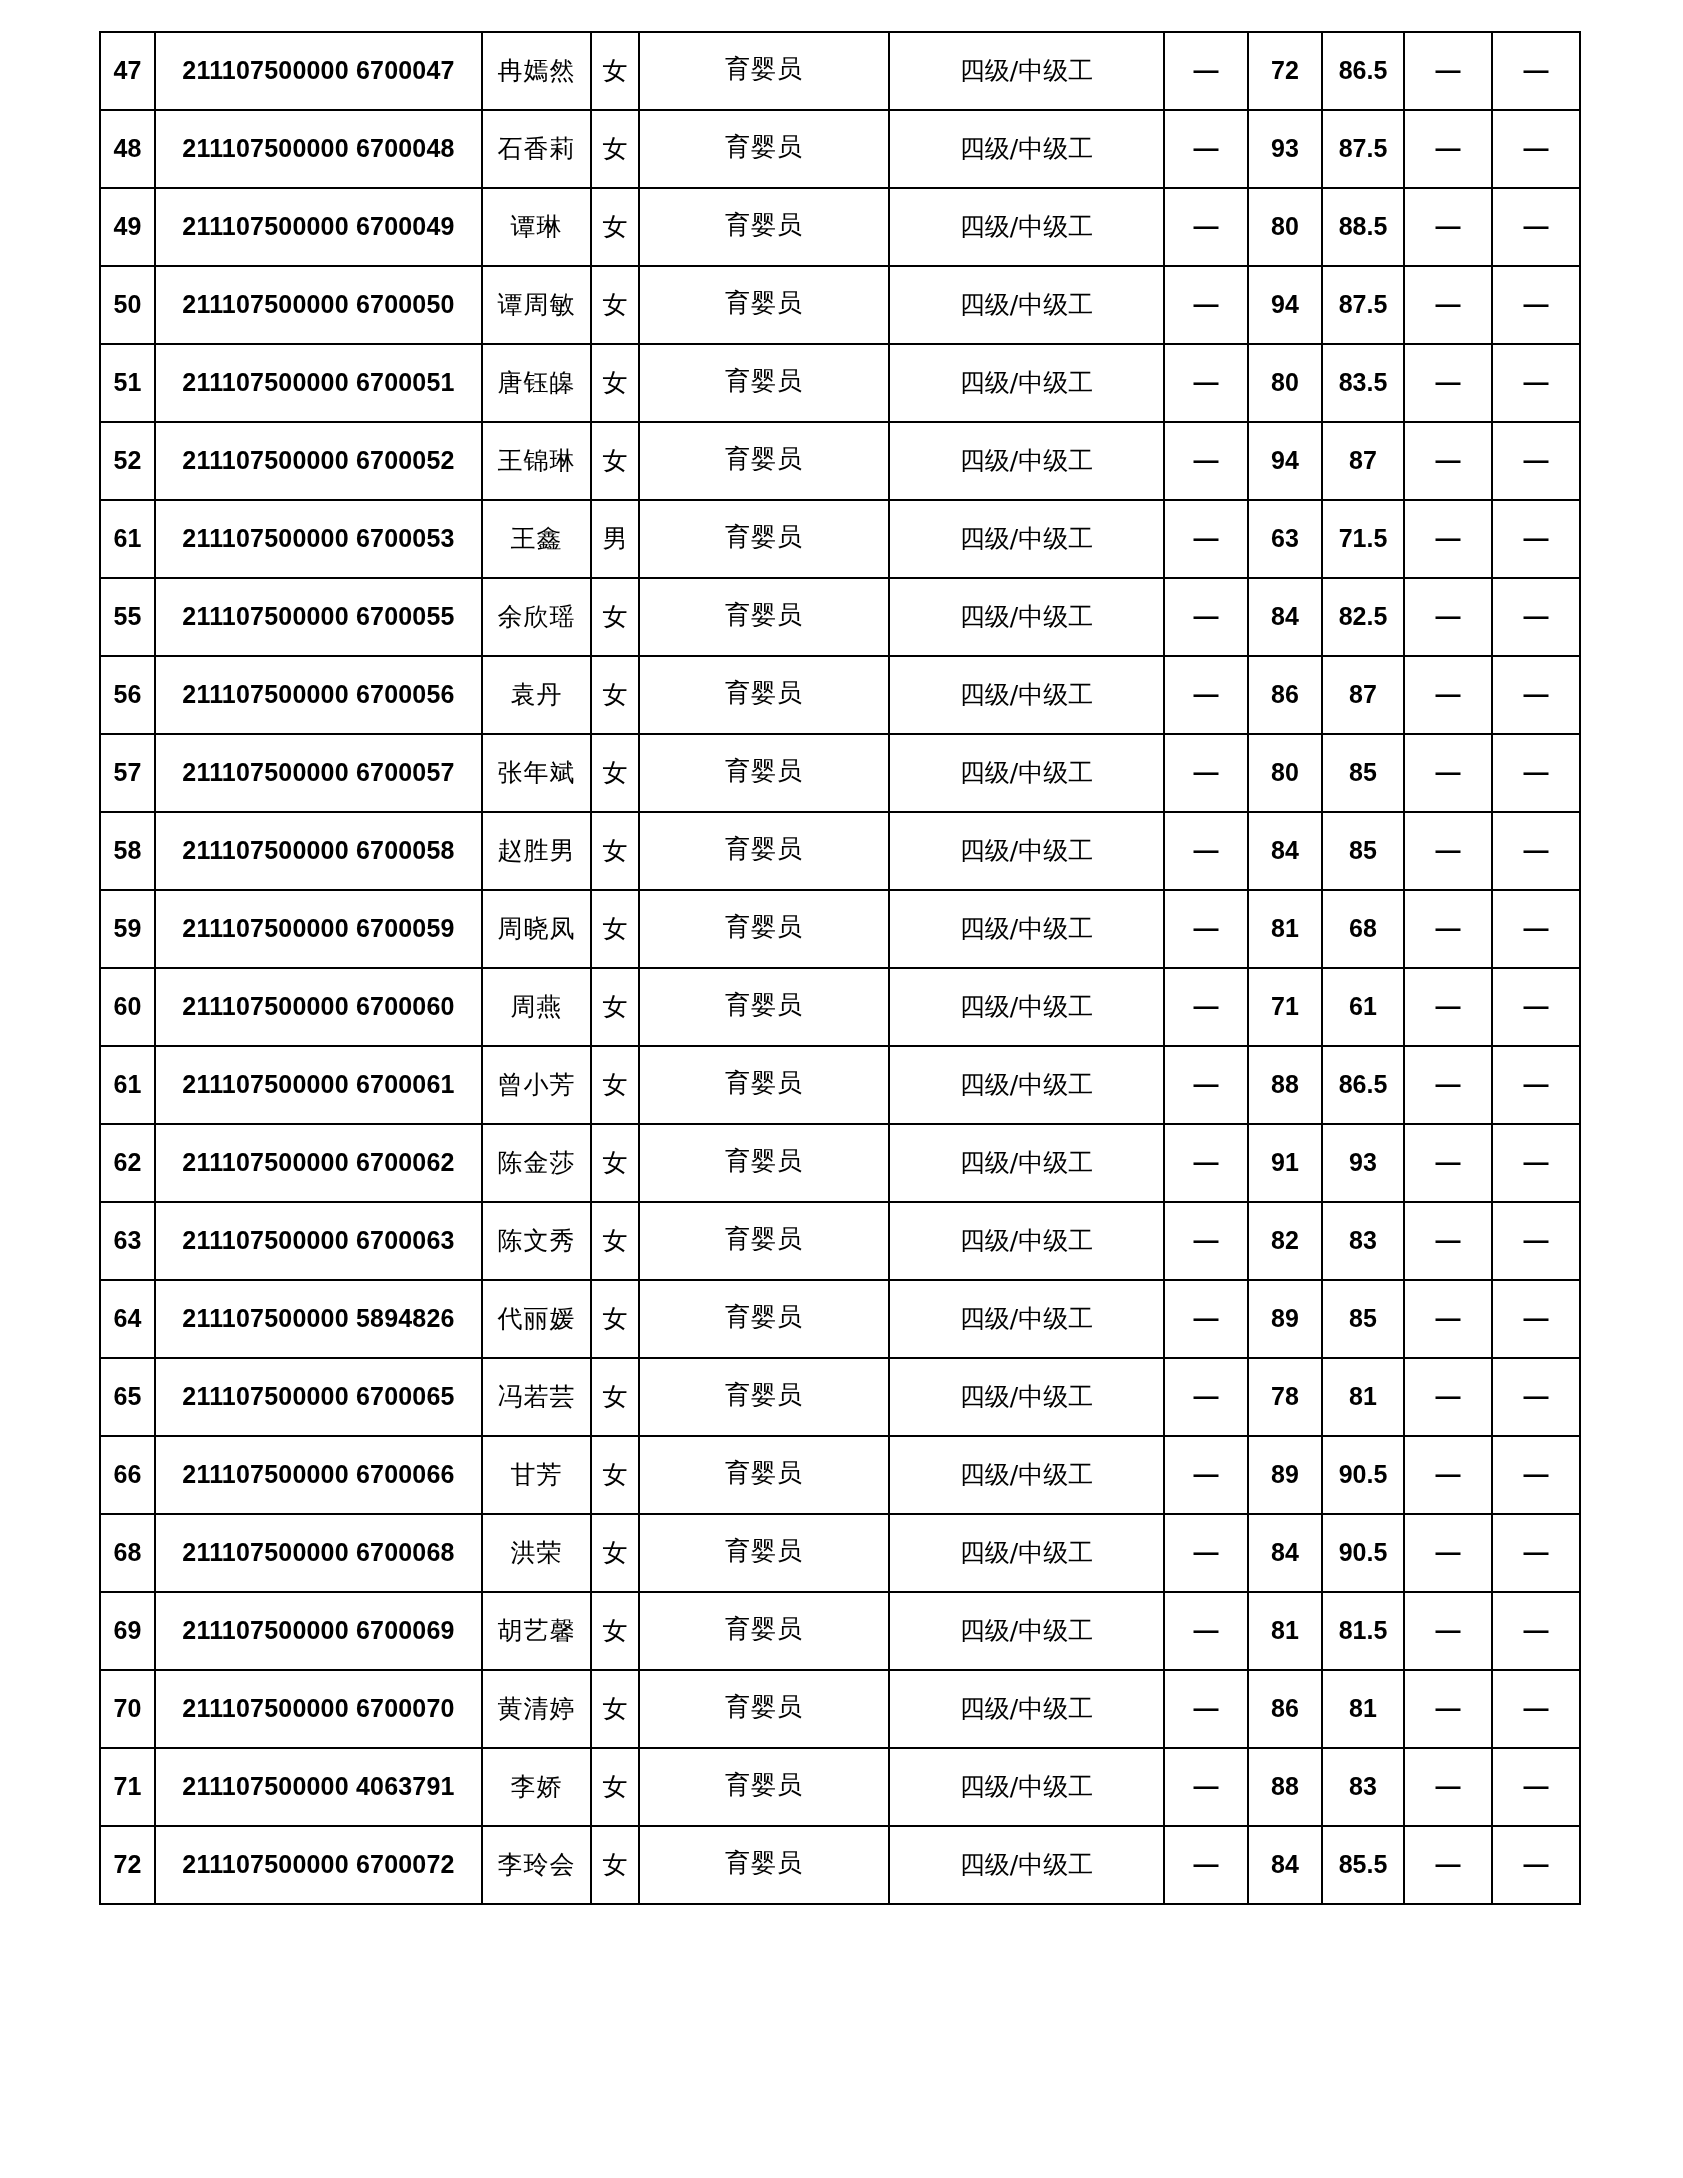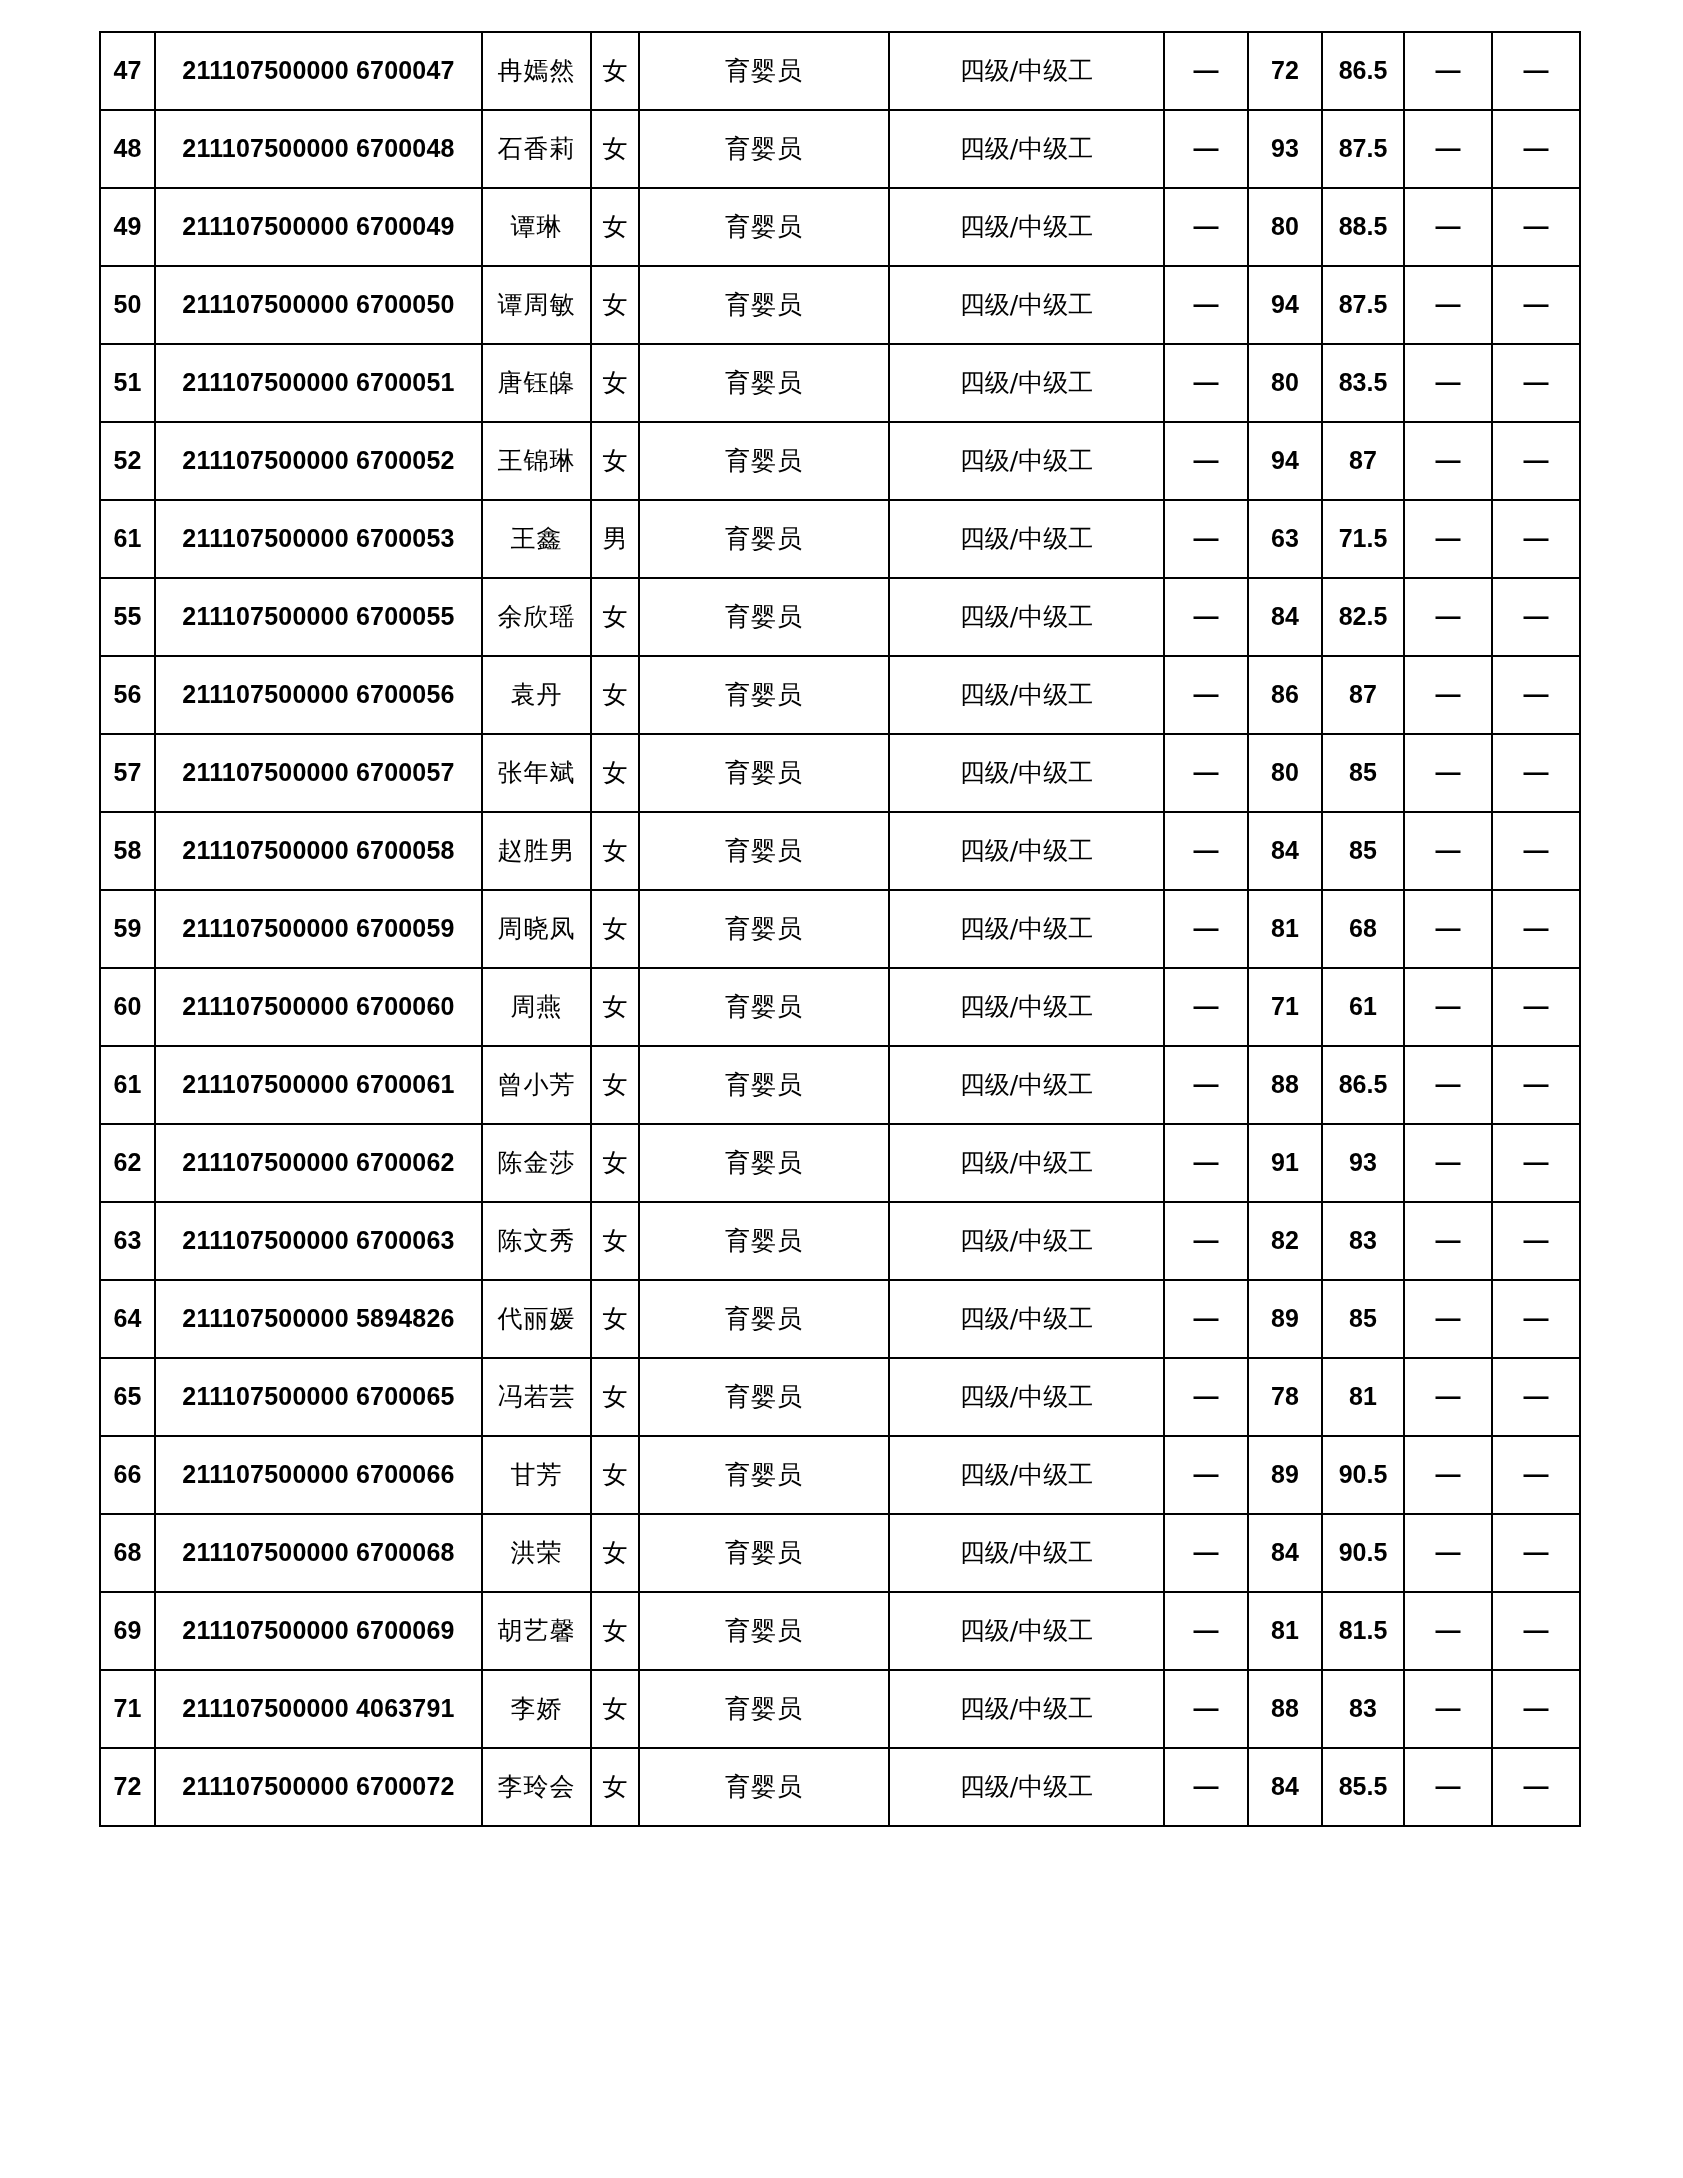--- a/index.html
+++ b/index.html
@@ -56,21 +56,21 @@
   col.c-s1     { width: 84px; }
   col.c-s2     { width: 74px; }
   col.c-s3     { width: 82px; }
   col.c-s4     { width: 88px; }
   col.c-s5     { width: 88px; }
 
   td.seq     { font-size: 26px; font-weight: 700; letter-spacing: 0px; }
   td.idno    { font-size: 26px; font-weight: 700; letter-spacing: 0.2px; margin-left: 44px; }
   td.name    { font-family: Liberation Sans, sans-serif; font-size: 25px; letter-spacing: 1px; }
   td.gender  { font-family: "DejaVu Sans", "Liberation Sans", sans-serif; font-size: 24px; }
-  td.occ     { font-family: Liberation Serif, serif; font-size: 25px; letter-spacing: 1px; }
+  td.occ     { font-family: Liberation Mono, monospace; font-size: 25px; letter-spacing: 1px; }
   td.level   { font-family: "DejaVu Sans", "Liberation Sans", sans-serif; font-size: 25px; letter-spacing: 0px; }
   td.score   { font-size: 26px; font-weight: 700; }
   td.dash    { font-size: 26px; font-weight: 700; }
 </style>
 </head>
 <body>
 
 <div class="page">
   <div class="table-wrap">
     <table class="roster">
@@ -355,20 +355,33 @@
             <td class="gender">女</td>
             <td class="occ">育婴员</td>
             <td class="level">四级/中级工</td>
             <td class="dash">—</td>
             <td class="score">81</td>
             <td class="score">81.5</td>
             <td class="dash">—</td>
             <td class="dash">—</td>
           </tr>
           <tr>
+            <td class="seq">70</td>
+            <td class="idno">211107500000 6700070</td>
+            <td class="name">黄清婷</td>
+            <td class="gender">女</td>
+            <td class="occ">育婴员</td>
+            <td class="level">四级/中级工</td>
+            <td class="dash">—</td>
+            <td class="score">86</td>
+            <td class="score">81</td>
+            <td class="dash">—</td>
+            <td class="dash">—</td>
+          </tr>
+          <tr>
             <td class="seq">71</td>
             <td class="idno">211107500000 4063791</td>
             <td class="name">李娇</td>
             <td class="gender">女</td>
             <td class="occ">育婴员</td>
             <td class="level">四级/中级工</td>
             <td class="dash">—</td>
             <td class="score">88</td>
             <td class="score">83</td>
             <td class="dash">—</td>

